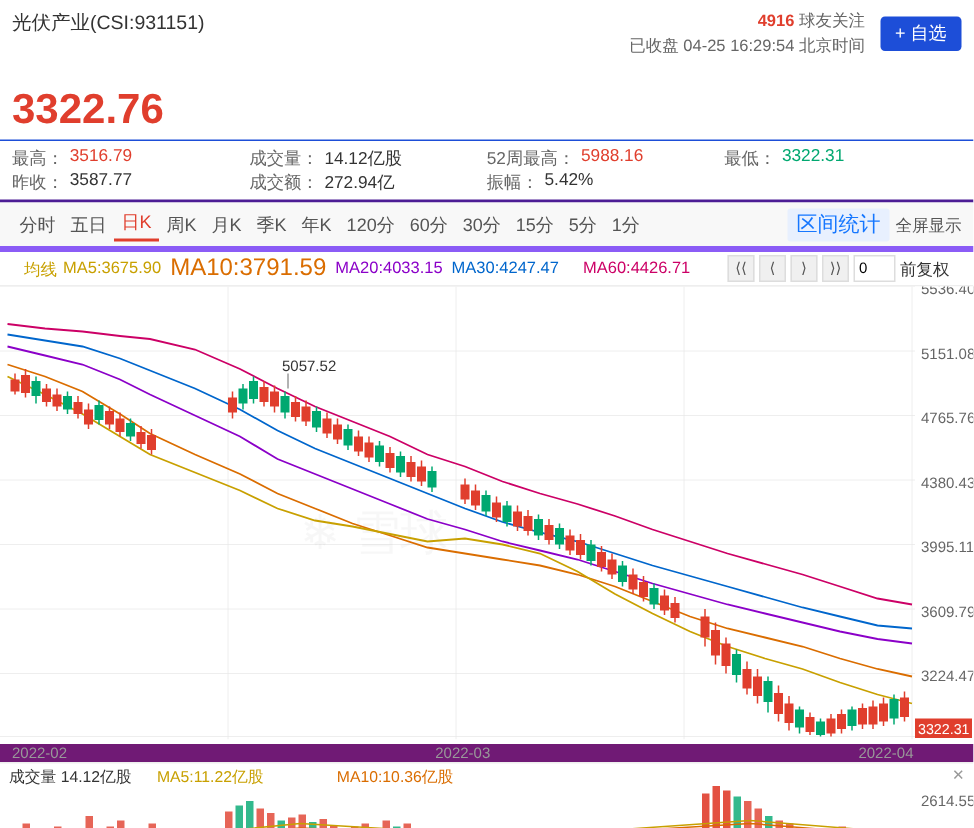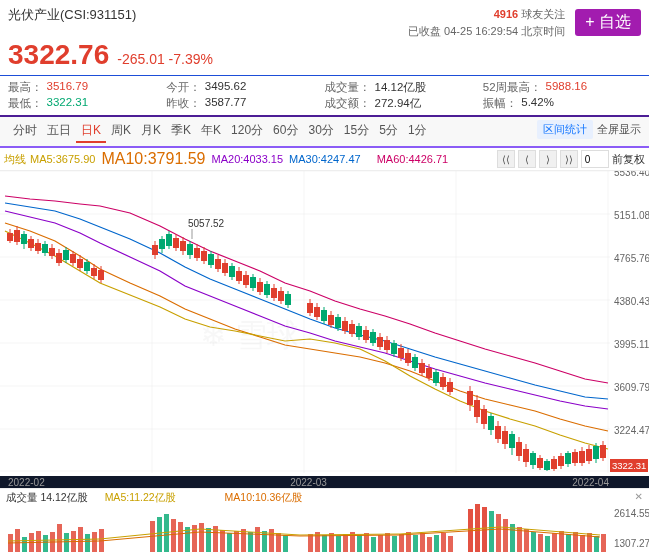--- a/index.html
+++ b/index.html
@@ -22,33 +22,33 @@
       display: flex;
       justify-content: space-between;
       align-items: flex-start;
     }
     .stock-title {
       font-size: 13px;
       color: #333;
       font-weight: normal;
     }
     .ai-btn {
-      background: #a21caf;
+      background: #1d4ed8;
       color: #fff;
       border: none;
       border-radius: 3px;
       padding: 3px 10px;
-      font-size: 16px;
+      font-size: 12px;
       cursor: pointer;
     }
     .price-row {
       display: flex;
       align-items: baseline;
       gap: 8px;
-      margin-top: 0;
+      margin-top: 18px;
     }
     .price-main {
       font-size: 28px;
       font-weight: bold;
       color: #e03e2d;
     }
     .price-change {
       font-size: 14px;
       color: #e03e2d;
     }
@@ -79,23 +79,23 @@
       gap: 4px;
     }
     .stat-label { color: #666; }
     .stat-value { color: #333; }
     .stat-value.red { color: #e03e2d; }
     .stat-value.green { color: #00a870; }
 
     
     .toolbar {
       display: flex;
-      align-items: flex-start;
+      align-items: flex-end;
       padding: 3px 8px;
-      border-bottom: 2px solid #8b5cf6;
+      border-bottom: 4px solid #8b5cf6;
       background: #f8f8f8;
     }
     .tab-btn {
       font-size: 12px;
       color: #555;
       padding: 2px 5px;
       cursor: pointer;
       border: none;
       background: none;
     }
@@ -103,21 +103,21 @@
       color: #e03e2d;
       border-bottom: 2px solid #e03e2d;
     }
     .toolbar-right {
       margin-left: auto;
       display: flex;
       align-items: center;
       gap: 4px;
     }
     .chart-type-btn {
-      font-size: 11px;
+      font-size: 14px;
       color: #1677ff;
       background: #e8f0fe;
       border: none;
       border-radius: 2px;
       padding: 2px 6px;
       cursor: pointer;
     }
     .fullscreen-btn {
       font-size: 11px;
       color: #555;
@@ -156,21 +156,21 @@
       cursor: pointer;
     }
 
     
     .x-axis {
       display: flex;
       justify-content: space-between;
       padding: 1px 40px 0 8px;
       font-size: 10px;
       color: #999;
-      background: #0f172a;
+      background: #701a75;
     }
   </style>
 </head>
 <body>
 
 <div class="header">
   <div class="header-top">
     <div>
       <span class="stock-title">光伏产业(CSI:931151)</span>
     </div>
@@ -182,35 +182,27 @@
         <span>已收盘</span>
         <span>04-25</span>
         <span>16:29:54</span>
         <span>北京时间</span>
       </div>
       <button class="ai-btn">+ 自选</button>
     </div>
   </div>
   <div class="price-row">
     <span class="price-main">3322.76</span>
-    <span class="price-change">
-      <span>-265.01</span>
-      <span>-7.39%</span>
-    </span>
   </div>
 </div>
 
 <div class="stats-grid">
   <div class="stat-item">
     <span class="stat-label">最高：</span>
     <span class="stat-value red">3516.79</span>
-  </div>
-  <div class="stat-item">
-    <span class="stat-label">今开：</span>
-    <span class="stat-value">3495.62</span>
   </div>
   <div class="stat-item">
     <span class="stat-label">成交量：</span>
     <span class="stat-value">14.12亿股</span>
   </div>
   <div class="stat-item">
     <span class="stat-label">52周最高：</span>
     <span class="stat-value red">5988.16</span>
   </div>
   <div class="stat-item">
@@ -244,21 +236,21 @@
   <button class="tab-btn">30分</button>
   <button class="tab-btn">15分</button>
   <button class="tab-btn">5分</button>
   <button class="tab-btn">1分</button>
   <div class="toolbar-right">
     <button class="chart-type-btn">区间统计</button>
     <button class="fullscreen-btn">全屏显示</button>
   </div>
 </div>
 
-<div style="display:flex;align-items:center;padding:2px 4px;background:#fff;border-bottom:1px solid #eee;">
+<div style="display:flex;align-items:center;padding:2px 16px;background:#fff;border-bottom:1px solid #eee;">
   <span style="font-size:11px;color:#c8a000;">均线</span>
   <span style="font-size:11px;color:#c8a000;margin-left:4px;">MA5:3675.90</span>
   <span style="font-size:16px;color:#da6d00;margin-left:6px;">MA10:3791.59</span>
   <span style="font-size:11px;color:#8b00c8;margin-left:6px;">MA20:4033.15</span>
   <span style="font-size:11px;color:#0066cc;margin-left:6px;">MA30:4247.47</span>
   <span style="font-size:11px;color:#cc0066;margin-left:16px;">MA60:4426.71</span>
   <div style="margin-left:auto;display:flex;align-items:center;gap:3px;">
     <div class="nav-btn">⟨⟨</div>
     <div class="nav-btn">⟨</div>
     <div class="nav-btn">⟩</div>

